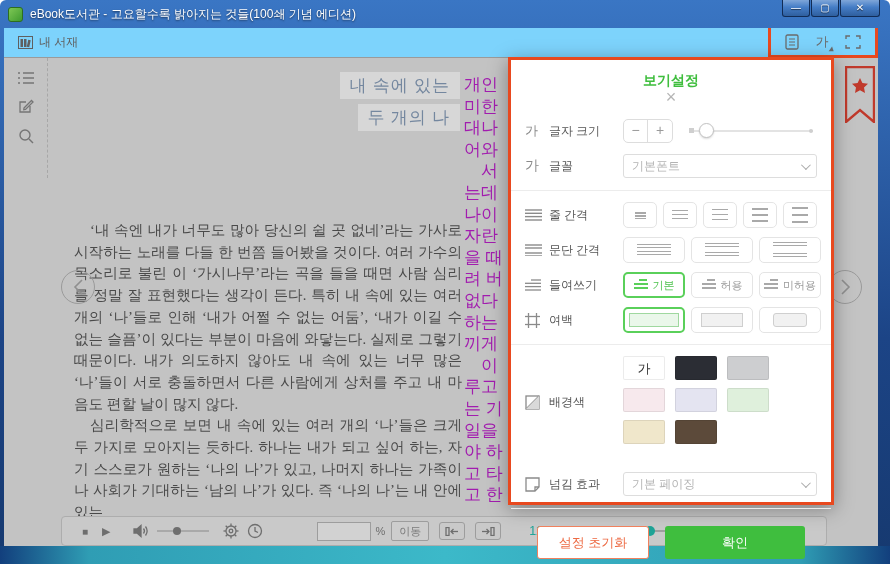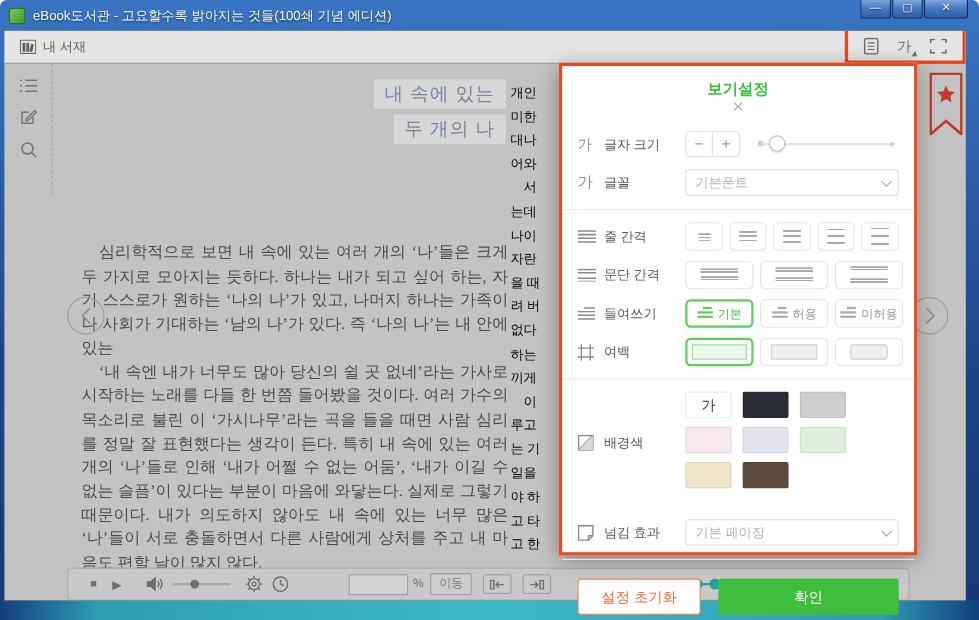--- a/index.html
+++ b/index.html
@@ -11,39 +11,39 @@
   .app-icon { width:15px; height:15px; border-radius:3px; background:linear-gradient(135deg,#7ec855,#3f9a2e); margin-right:7px; border:1px solid #2d6e20; }
   .win-title { color:#fff; font-size:12px; text-shadow:0 1px 2px rgba(0,0,0,.6); white-space:nowrap; }
   .win-controls { position:absolute; right:10px; top:0; display:flex; }
   .win-btn { width:28px; height:17px; border:1px solid #122c55; border-top:none; background:linear-gradient(180deg,rgba(255,255,255,.35),rgba(255,255,255,.06) 45%,rgba(0,0,0,.18)); color:#fff; font-size:10px; line-height:15px; text-align:center; border-radius:0 0 3px 3px; margin-left:1px; text-shadow:0 1px 1px rgba(0,0,0,.7); }
   .win-btn.close { width:40px; }
 
   
   .app-body { position:absolute; left:4px; right:12px; top:28px; bottom:18px; background:#c3c3c3; overflow:hidden; }
   .bottom-frame { position:absolute; left:0; right:0; bottom:0; height:18px; background:linear-gradient(90deg,#123f7d 0%,#2f9db4 10%,#3cb9c9 50%,#2f9db4 90%,#123f7d 100%); }
 
-  .topbar { position:absolute; left:0; top:0; right:0; height:30px; background:#e5e5e5; border-bottom:1px solid #9a9a9a; display:flex; align-items:center; }
+  .topbar { position:absolute; left:0; top:0; right:0; height:30px; background:#7dd3fc; border-bottom:1px solid #9a9a9a; display:flex; align-items:center; }
   .library-btn { display:flex; align-items:center; gap:6px; margin-left:14px; color:#5f5f5f; font-size:12px; }
   .topbar-tools { position:absolute; right:0; top:-3px; height:33px; width:110px; border:3px solid #e8491f; display:flex; align-items:center; justify-content:space-around; padding:0 6px; }
   .tool-ic { color:#6b6b6b; display:flex; align-items:center; }
   .font-tool { font-size:13px; color:#6b6b6b; position:relative; }
   .font-tool i { position:absolute; right:-6px; bottom:-2px; width:0; height:0; border-left:4px solid #6b6b6b; border-top:3px solid transparent; border-bottom:3px solid transparent; transform:rotate(35deg); }
 
   
   .reader { position:absolute; left:0; top:30px; right:0; bottom:32px; }
   .sidebar { position:absolute; left:0; top:0; width:44px; height:120px; border-right:1px dashed #a7a7a7; display:flex; flex-direction:column; align-items:center; gap:14px; padding-top:14px; }
   .sb-ic { color:#757575; }
 
   .chapter-title { position:absolute; top:14px; left:70px; width:386px; text-align:right; font-family:"Liberation Serif",serif; }
   .ct-line { display:inline-block; background:rgba(255,255,255,.33); color:#74879f; font-size:17px; padding:2px 10px; margin-bottom:5px; letter-spacing:1px; }
 
   .book-text { position:absolute; left:70px; top:162px; width:388px; font-family:"Liberation Serif",serif; font-size:14.6px; line-height:21.7px; color:#4a4a4a; text-align:justify; }
   .book-text p { text-indent:1.1em; }
 
-  .right-page { position:absolute; left:460px; top:16px; width:46px; height:432px; overflow:hidden; font-family:Liberation Serif, serif; font-size:12px; color:#000000; white-space:pre; }
+  .right-page { position:absolute; left:460px; top:16px; width:46px; height:432px; overflow:hidden; font-family:Liberation Sans, sans-serif; font-size:17px; color:#a21caf; white-space:pre; }
   .frag { height:21.6px; line-height:21.6px; }
 
   .nav-circle { position:absolute; width:34px; height:34px; border-radius:50%; border:1px solid #9a9a9a; color:#8f8f8f; display:flex; align-items:center; justify-content:center; }
   .nav-prev { left:57px; top:212px; }
   .nav-next { left:824px; top:212px; }
 
   .bookmark { position:absolute; left:841px; top:38px; width:30px; height:57px; }
   .bookmark svg { display:block; }
 
   
@@ -107,21 +107,21 @@
   .ind-ic i:first-child { width:60%; margin-left:40%; }
   .opt-btn.selected .ind-ic i { background:#5ad05a; }
   .opt-label { font-size:11px; color:#999; }
   .opt-btn.selected .opt-label { color:#4cc24c; }
 
   .swatches { display:flex; flex-wrap:wrap; gap:8px 10px; }
   .swatch { width:42px; height:24px; border-radius:2px; border:1px solid rgba(0,0,0,.08); text-align:center; line-height:23px; font-size:13px; color:#333; }
 
   .sp-footer { display:flex; justify-content:center; gap:16px; margin-top:17px; }
   .btn-reset { width:112px; height:33px; border:1px solid #f0815e; color:#ed6a43; background:#fff; border-radius:3px; text-align:center; line-height:31px; font-size:13px; }
-  .btn-ok { width:164px; height:33px; background:#3fbe3e; color:#fff; border-radius:3px; text-align:center; line-height:33px; font-size:13px; }
+  .btn-ok { width:140px; height:33px; background:#3fbe3e; color:#fff; border-radius:3px; text-align:center; line-height:33px; font-size:13px; }
 
   svg { display:block; }
 </style>
 </head>
 <body>
 
 <div class="window">
 
   <div class="titlebar">
     <span class="app-icon"></span>
@@ -193,22 +193,22 @@
             </svg>
         </span>
       </div>
 
       <div class="chapter-title">
         <div><span class="ct-line">내 속에 있는</span></div>
         <div><span class="ct-line">두 개의 나</span></div>
       </div>
 
       <div class="book-text">
+        <p>‘내 속엔 내가 너무도 많아 당신의 쉴 곳 없네’라는 가사로 시작하는 노래를 다들 한 번쯤 들어봤을 것이다. 여러 가수의 목소리로 불린 이 ‘가시나무’라는 곡을 들을 때면 사람 심리를 정말 잘 표현했다는 생각이 든다. 특히 내 속에 있는 여러 개의 ‘나’들로 인해 ‘내가 어쩔 수 없는 어둠’, ‘내가 이길 수 없는 슬픔’이 있다는 부분이 마음에 와닿는다. 실제로 그렇기 때문이다. 내가 의도하지 않아도 내 속에 있는 너무 많은 ‘나’들이 서로 충돌하면서 다른 사람에게 상처를 주고 내 마음도 편할 날이 많지 않다.</p>
         <p>심리학적으로 보면 내 속에 있는 여러 개의 ‘나’들은 크게 두 가지로 모아지는 듯하다. 하나는 내가 되고 싶어 하는, 자기 스스로가 원하는 ‘나의 나’가 있고, 나머지 하나는 가족이나 사회가 기대하는 ‘남의 나’가 있다. 즉 ‘나의 나’는 내 안에 있는</p>
-        <p>‘내 속엔 내가 너무도 많아 당신의 쉴 곳 없네’라는 가사로 시작하는 노래를 다들 한 번쯤 들어봤을 것이다. 여러 가수의 목소리로 불린 이 ‘가시나무’라는 곡을 들을 때면 사람 심리를 정말 잘 표현했다는 생각이 든다. 특히 내 속에 있는 여러 개의 ‘나’들로 인해 ‘내가 어쩔 수 없는 어둠’, ‘내가 이길 수 없는 슬픔’이 있다는 부분이 마음에 와닿는다. 실제로 그렇기 때문이다. 내가 의도하지 않아도 내 속에 있는 너무 많은 ‘나’들이 서로 충돌하면서 다른 사람에게 상처를 주고 내 마음도 편할 날이 많지 않다.</p>
       </div>
 
       <div class="right-page"><div class="frag">개인</div><div class="frag">미한</div><div class="frag">대나</div><div class="frag">어와</div><div class="frag">　서</div><div class="frag">는데</div><div class="frag">나이</div><div class="frag">자란</div><div class="frag">을 때</div><div class="frag">려 버</div><div class="frag">없다</div><div class="frag">하는</div><div class="frag">끼게</div><div class="frag">　이</div><div class="frag">루고</div><div class="frag">는 기</div><div class="frag">일을</div><div class="frag">야 하</div><div class="frag">고 타</div><div class="frag">고 한</div></div>
 
       <div class="nav-circle nav-prev">
         <svg width="11" height="16" viewBox="0 0 11 16" fill="none" stroke="#8f8f8f" stroke-width="1.6">
             <polyline points="9,1 2,8 9,15"></polyline>
           </svg>
       </div>
       <div class="nav-circle nav-next">

